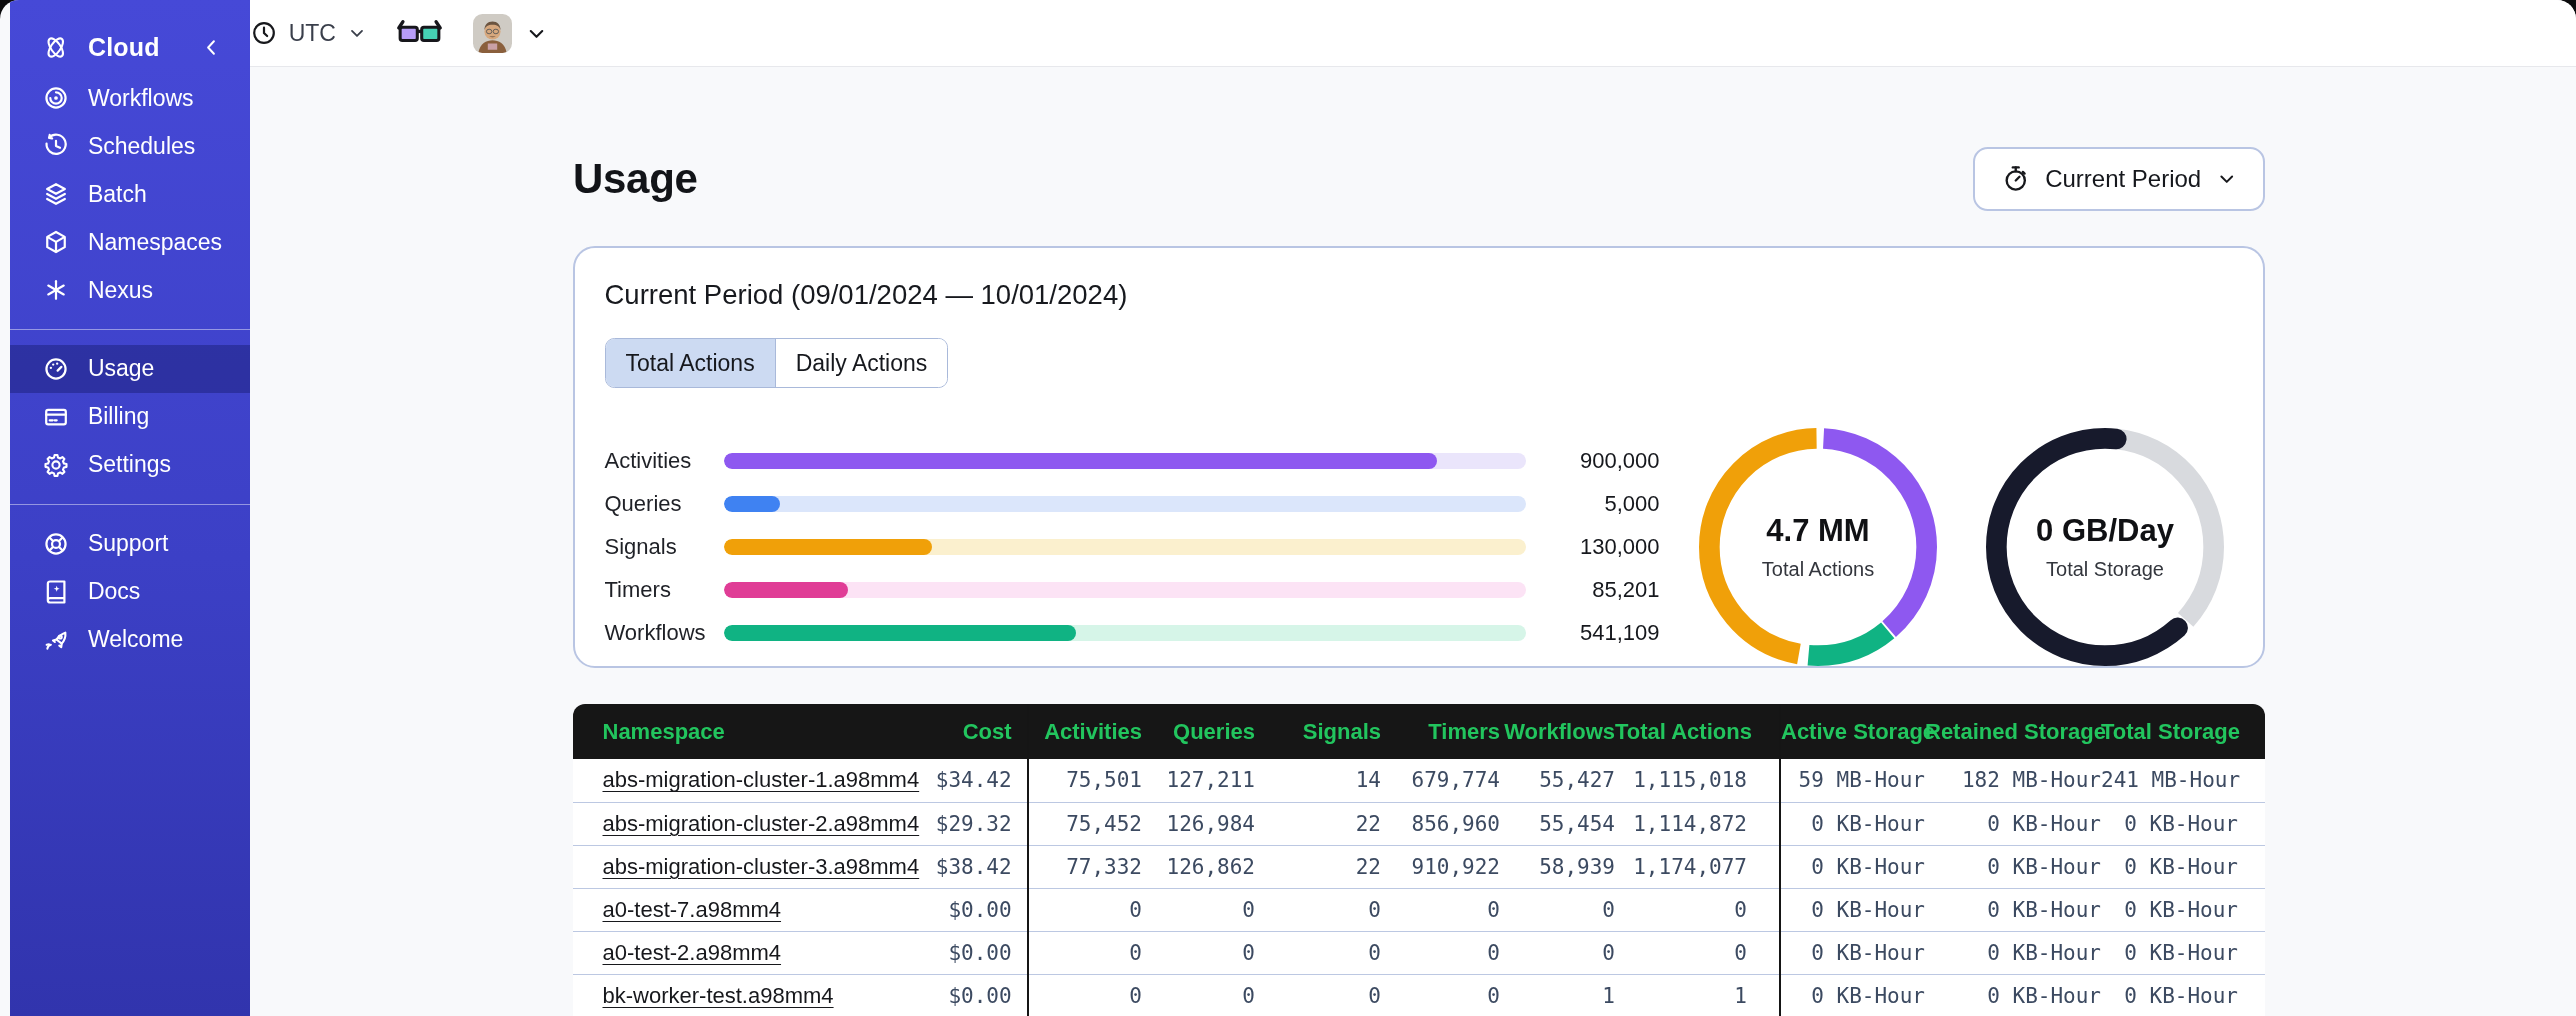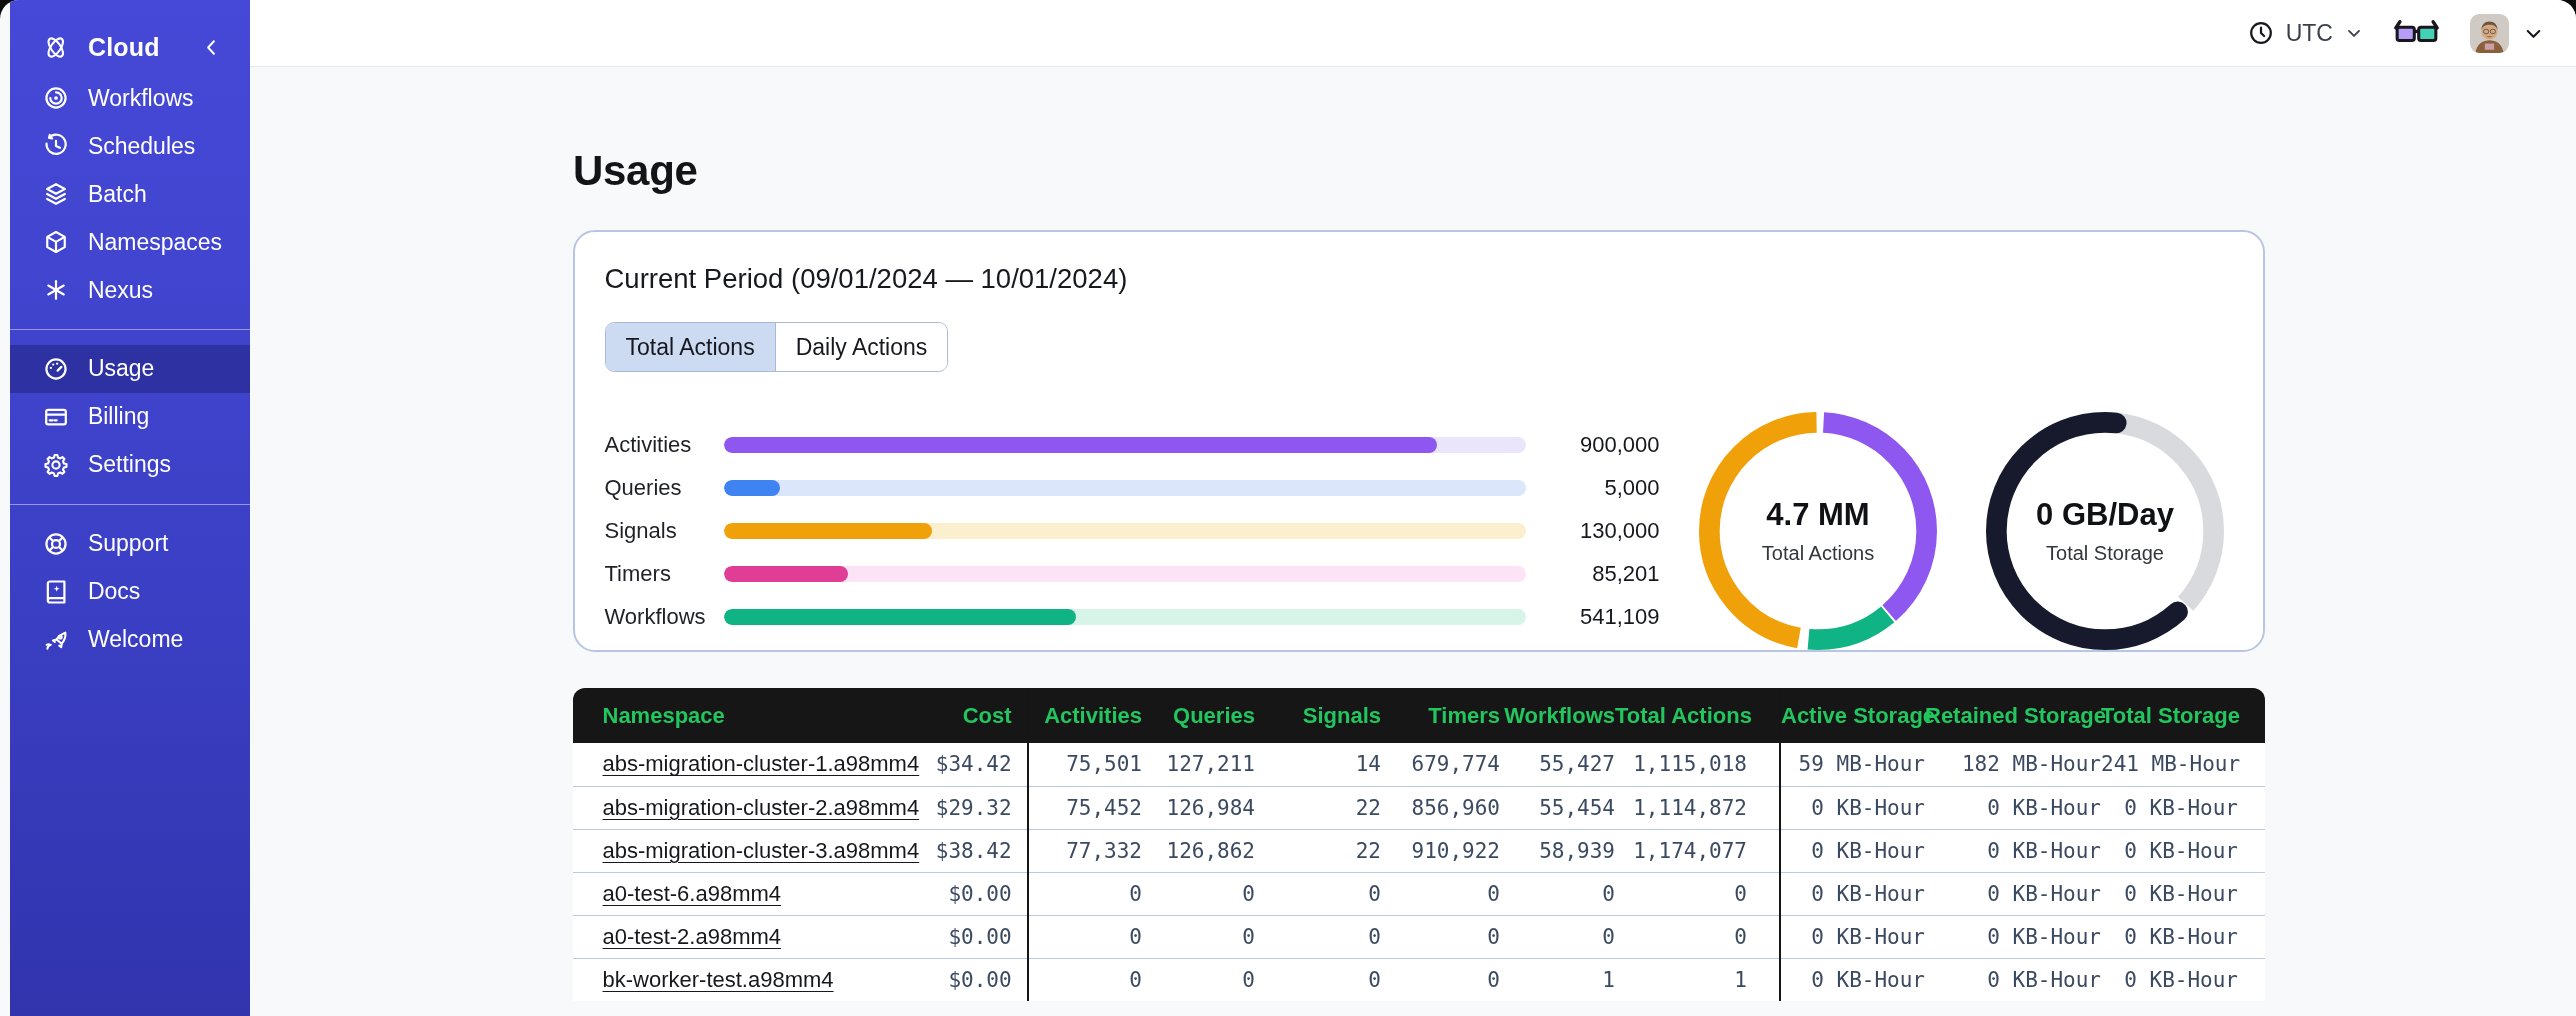--- a/index.html
+++ b/index.html
@@ -12,21 +12,21 @@
   .brand-label{font-size:25px;font-weight:600;letter-spacing:0.2px;}
   .collapse-btn{margin-left:auto;display:flex;align-items:center;cursor:pointer;}
   .nav{display:flex;flex-direction:column;}
   .side-item{height:48px;display:flex;align-items:center;gap:17.4px;padding-left:31px;font-size:23px;color:#fff;text-decoration:none;cursor:pointer;}
   .side-item.active{background:rgba(16,20,95,.38);}
   .side-icon{width:29.5px;height:29.5px;display:flex;align-items:center;justify-content:center;flex:0 0 29.5px;}
   .sb-divider{height:1.3px;background:rgba(255,255,255,.45);margin:14.8px 0;}
 
   
   .content-col{flex:1;display:flex;flex-direction:column;min-width:0;}
-  .topbar{height:66px;flex:0 0 66px;background:#fff;border-bottom:1.3px solid #e7e8ec;display:flex;align-items:center;justify-content:flex-end;padding-right:31px;gap:29.5px;}
+  .topbar{height:66px;flex:0 0 66px;background:#fff;border-bottom:1.3px solid #e7e8ec;display:flex;align-items:center;padding-right:31px;gap:29.5px;}
   .tz-picker{display:flex;align-items:center;gap:10.7px;font-size:23px;color:#3a3f4b;cursor:pointer;}
   .avatar-group{display:flex;align-items:center;gap:13.4px;}
   .avatar{width:39px;height:39px;border-radius:9.4px;overflow:hidden;display:block;}
 
   .main{flex:1;overflow:hidden;}
   .main-inner{width:1692px;margin-left:323px;}
   .page-header{margin-top:80px;display:flex;align-items:center;justify-content:space-between;}
   .page-title{margin:0;font-size:42px;font-weight:600;color:#121418;letter-spacing:-0.3px;}
   .period-btn{height:64px;padding:0 25.5px;border:2px solid var(--panel-border,#b9c5e3);border-radius:14.8px;background:#fff;display:flex;align-items:center;gap:14.8px;font-size:24px;font-weight:500;color:#16181d;font-family:inherit;cursor:pointer;}
 
@@ -259,20 +259,33 @@
             <polyline points="6,9.5 12,15.5 18,9.5"></polyline>
           </svg>
       </div>
     </header>
 
     <main class="main">
       <div class="main-inner">
 
         <div class="page-header">
           <h1 class="page-title">Usage</h1>
+          <button class="period-btn">
+            <svg class="ic" width="29.5" height="29.5" viewBox="0 0 24 24" fill="none" stroke="#17181c" stroke-width="1.9" stroke-linecap="round">
+                <circle cx="12" cy="13.4" r="7.4"></circle>
+                <path d="M9.6 2.8h4.8"></path>
+                <path d="M12 2.8v3.2"></path>
+                <path d="M12 13.4l3-3"></path>
+                <path d="M17.8 6.4l1.4 1.4"></path>
+              </svg>
+            <span>Current Period</span>
+            <svg class="ic" width="21.5" height="21.5" viewBox="0 0 24 24" fill="none" stroke="#17181c" stroke-width="2.2" stroke-linecap="round" stroke-linejoin="round">
+                <polyline points="6,9.5 12,15.5 18,9.5"></polyline>
+              </svg>
+          </button>
         </div>
 
         <section class="panel">
           <h2 class="panel-heading">Current Period (09/01/2024 — 10/01/2024)</h2>
 
           <div class="tabs">
             <button class="tab active">Total Actions</button>
             <button class="tab">Daily Actions</button>
           </div>
 
@@ -411,21 +424,21 @@
     <td class="num">22</td>
     <td class="num">910,922</td>
     <td class="num">58,939</td>
     <td class="num">1,174,077</td>
     <td class="num">0 KB-Hour</td>
     <td class="num">0 KB-Hour</td>
     <td class="num">0 KB-Hour</td>
   </tr>
 
   <tr>
-    <td><a class="ns-link">a0-test-6.a98mm4</a></td>
+    <td><a class="ns-link">a0-test-7.a98mm4</a></td>
     <td class="num">$0.00</td>
     <td class="num">0</td>
     <td class="num">0</td>
     <td class="num">0</td>
     <td class="num">0</td>
     <td class="num">0</td>
     <td class="num">0</td>
     <td class="num">0 KB-Hour</td>
     <td class="num">0 KB-Hour</td>
     <td class="num">0 KB-Hour</td>

